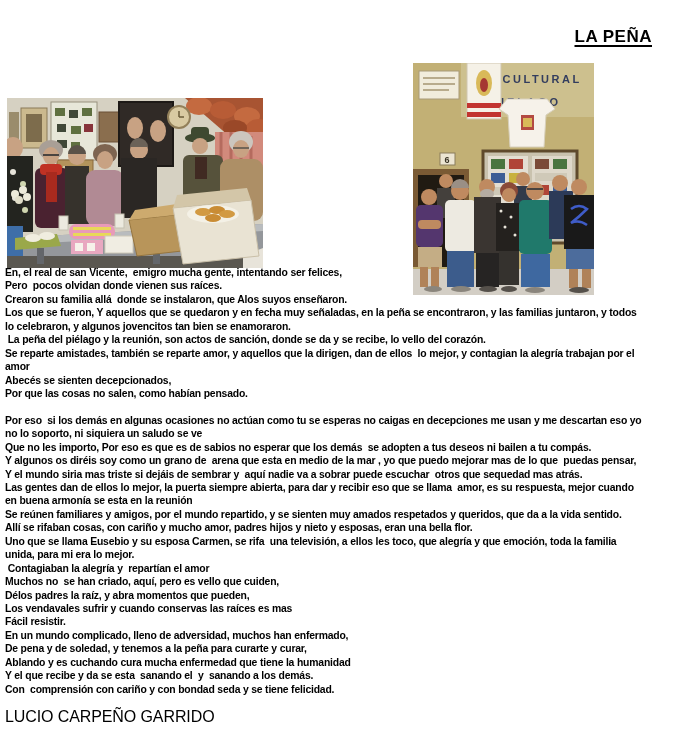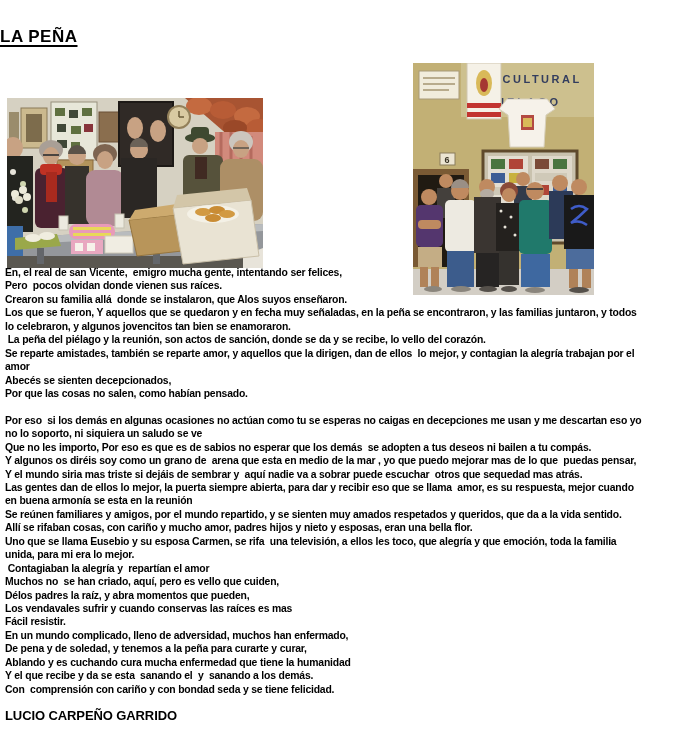--- a/index.html
+++ b/index.html
@@ -1,29 +1,29 @@
 <!DOCTYPE html>
 <html><head>
 <meta charset="utf-8">
 <style>
   html,body{margin:0;padding:0;background:#ffffff;}
   .canvas{position:relative;width:694px;height:754px;overflow:hidden;background:#fff;
           font-family:"Liberation Sans",sans-serif;color:#000;}
-  .title{position:absolute;top:27px;left:0;width:652px;text-align:left;
+  .title{position:absolute;top:27px;left:0;width:652px;text-align:right;
          font-size:17px;font-weight:bold;letter-spacing:.5px;}
   .title span{text-decoration:underline;text-decoration-thickness:2px;text-underline-offset:3px;}
   .photo{position:absolute;}
   .photo-left{left:7px;top:98px;width:256px;height:170px;}
   .photo-right{left:413px;top:63px;width:181px;height:232px;}
   .photo svg{display:block;}
   .poem{position:absolute;left:5px;top:266px;width:734px;
         font-weight:bold;font-size:11px;line-height:13.45px;letter-spacing:-.2px;
         white-space:pre;transform:scaleX(.945);transform-origin:0 0;}
   .poem-line{height:13.45px;}
-  .signature{position:absolute;left:5px;top:708px;font-weight:bold;font-size:13px;letter-spacing:-.1px;}
+  .signature{position:absolute;left:5px;top:708px;font-weight:normal;font-size:16px;letter-spacing:-.1px;}
 </style>
 </head>
 <body>
 
 <div class="canvas">
 
   <div class="title"><span>LA PEÑA</span></div>
 
   <div class="photo photo-left">
     <svg width="256" height="170" viewBox="0 0 256 170">

